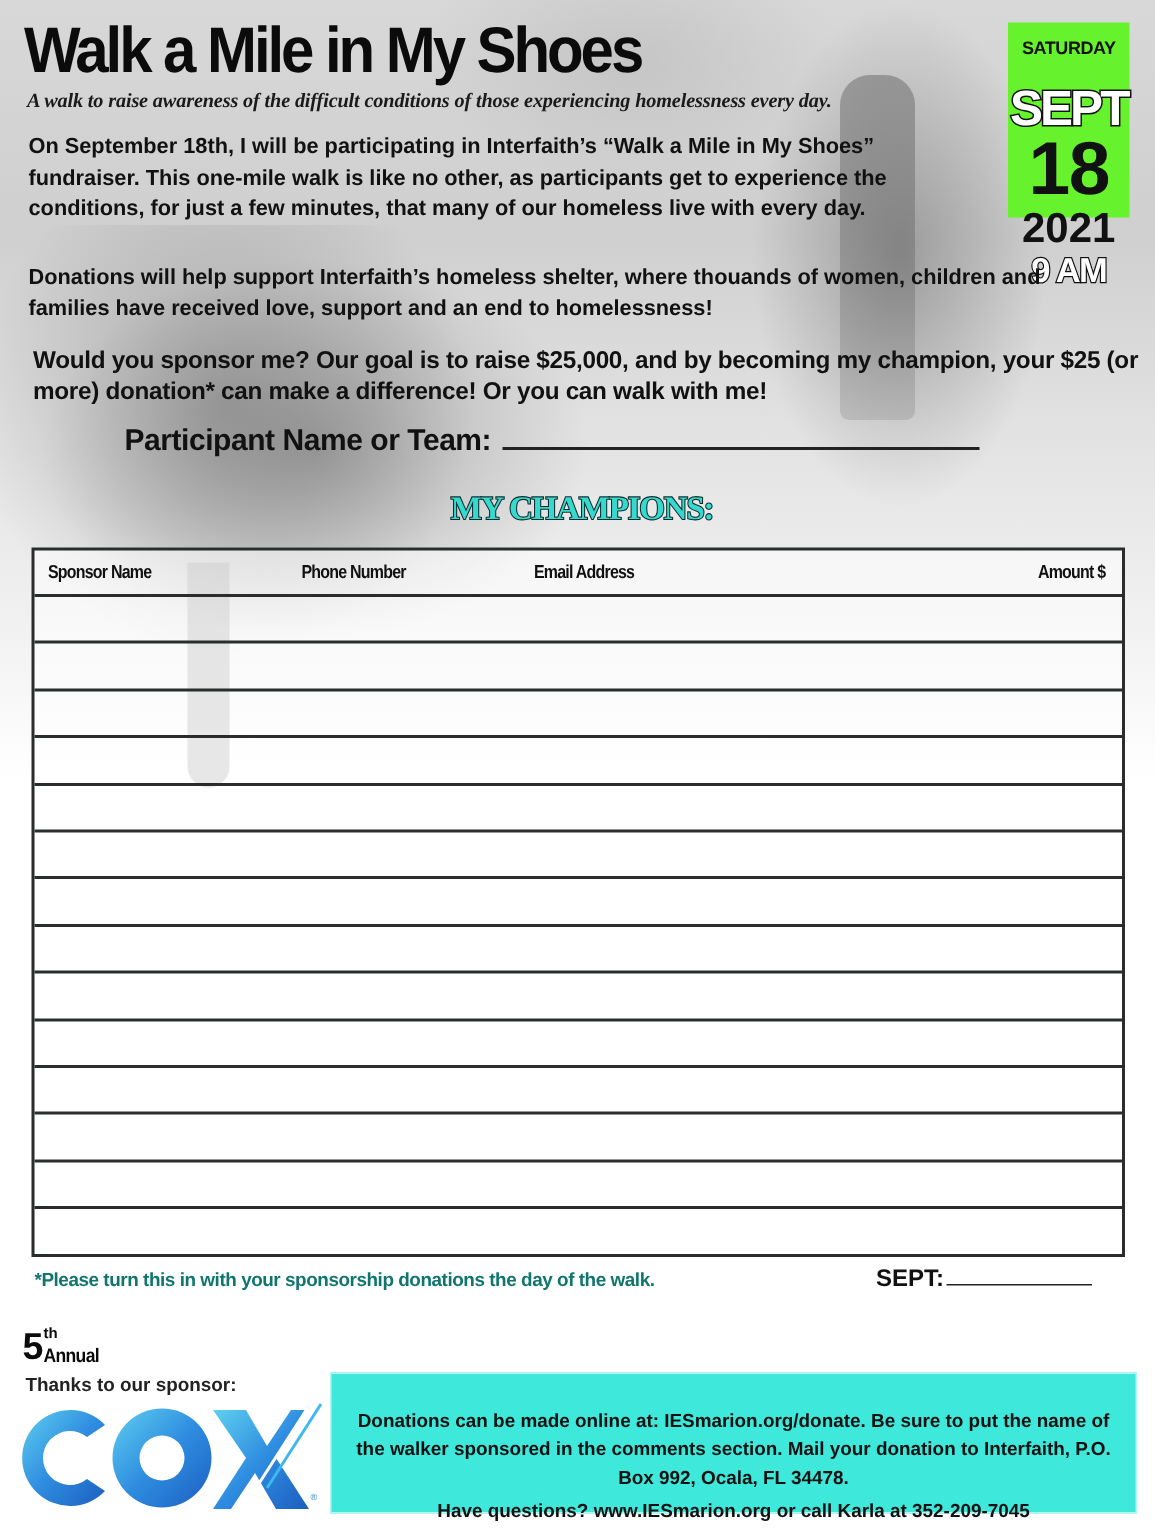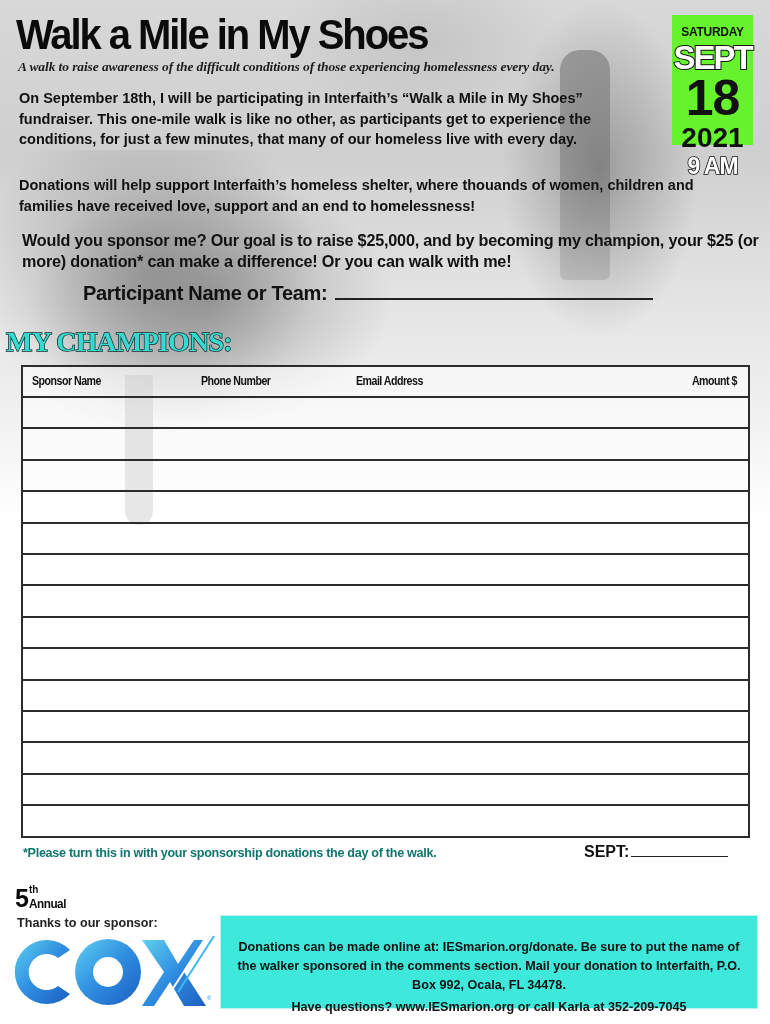--- a/index.html
+++ b/index.html
@@ -41,21 +41,21 @@
     font-size: 13.5px; color: #1a1a1a; letter-spacing: -0.1px;
   }
 
   .date-badge {
     position: absolute; left: 672px; top: 15px; width: 81px; height: 130px;
     background: #66f22c; text-align: center;
   }
   .date-badge .day { font-weight: bold; font-size: 12px; margin-top: 10px; letter-spacing: -0.3px; }
   .date-badge .month {
     font-weight: bold; font-size: 33px; color: #fff; line-height: 34px; letter-spacing: -2px;
-    -webkit-text-stroke: 2px #111; paint-order: stroke fill; margin-top: 2px;
+    -webkit-text-stroke: 2px #111; paint-order: stroke fill; margin-top: 16px;
   }
   .date-badge .date { font-weight: bold; font-size: 50px; line-height: 46px; letter-spacing: -1px; margin-top: 0; }
   .date-badge .year { font-weight: bold; font-size: 28px; line-height: 30px; margin-top: 2px; }
   .date-badge .time {
     font-weight: bold; font-size: 23px; color: #fff; line-height: 26px; letter-spacing: -1px;
     -webkit-text-stroke: 1.6px #111; paint-order: stroke fill;
   }
 
   .intro {
     position: absolute; left: 19px; top: 88px; width: 640px;
@@ -71,22 +71,22 @@
   }
   .participant {
     position: absolute; left: 83px; top: 282px;
     font-weight: bold; font-size: 20px; color: #111; letter-spacing: -0.3px;
   }
   .participant .blank {
     display: inline-block; width: 318px; border-bottom: 2px solid #222; height: 18px; margin-left: 8px; vertical-align: baseline;
   }
 
   .champions-title {
-    position: absolute; left: 0; top: 326px; width: 770px; text-align: left;
-    font-family: "Liberation Serif", serif; font-weight: bold; font-size: 28px;
+    position: absolute; left: 0; top: 326px; width: 770px; text-align: center;
+    font-family: "Liberation Serif", serif; font-weight: bold; font-size: 22px;
     color: #36d9cf; -webkit-text-stroke: 1.4px #0d2b2a; paint-order: stroke fill;
     letter-spacing: -0.8px; padding-left: 6px;
   }
 
   .table {
     position: absolute; left: 21px; top: 365px; width: 729px; height: 473px;
     border: 2px solid #2a2d2c; background: rgba(255,255,255,0.55);
   }
   .table .hrow {
     position: relative; height: 31px; border-bottom: 2px solid #2a2d2c;

